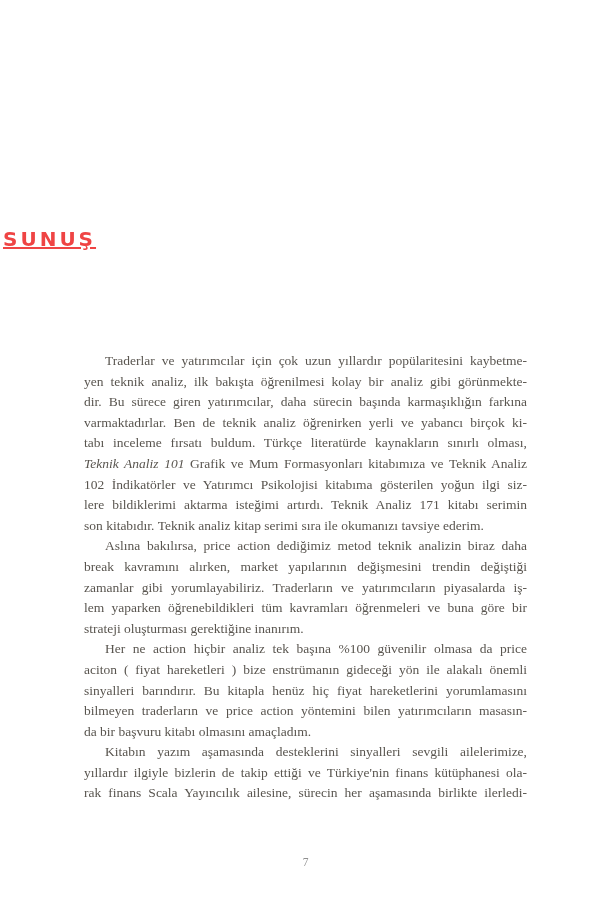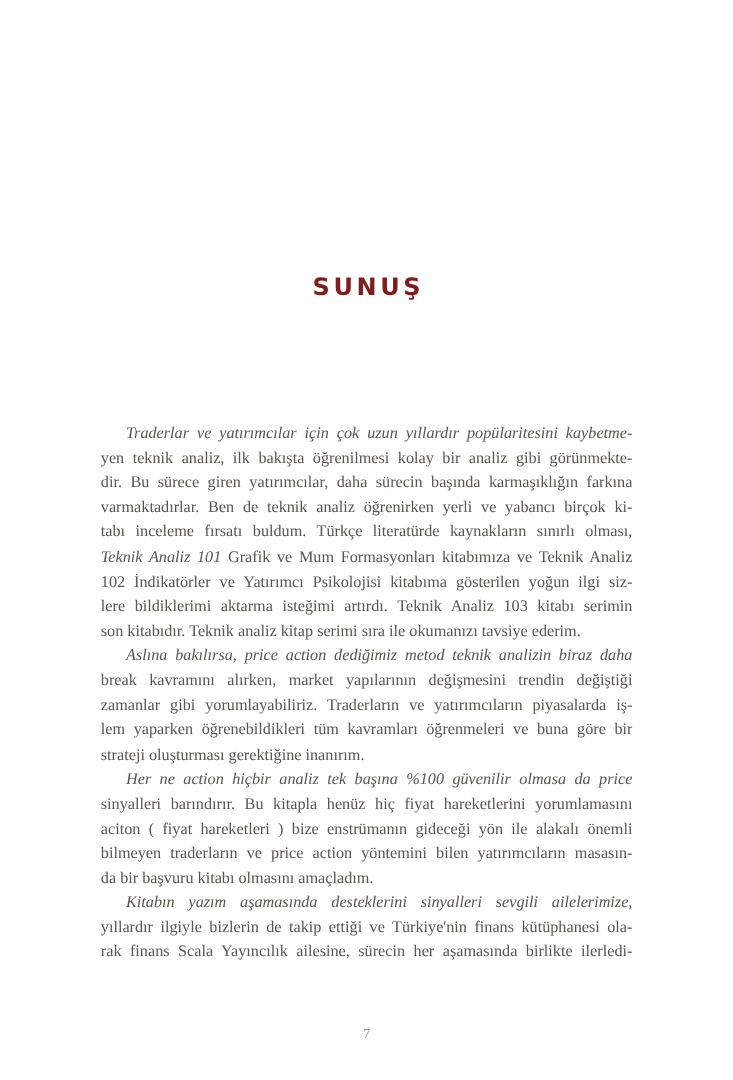--- a/index.html
+++ b/index.html
@@ -14,27 +14,28 @@
     background: #ffffff;
     overflow: hidden;
     font-family: "Liberation Serif", serif;
   }
   .chapter-title {
     position: absolute;
     top: 227px;
     left: 0;
     width: 100%;
     margin: 0;
-    text-align: center;
+    text-align: left;
     font-family: "DejaVu Sans", sans-serif;
     font-size: 20px;
     font-weight: 700;
     letter-spacing: 3px;
     text-indent: 3px;
-    color: #7f1d1d;
+    color: #ef4444;
+    text-decoration: underline;
   }
   .body-text {
     position: absolute;
     top: 351px;
     left: 84px;
     width: 443px;
     font-size: 13.5px;
     line-height: 20.6px;
     color: #59554f;
   }
@@ -43,21 +44,20 @@
     padding: 0;
   }
   .line {
     height: 20.6px;
     overflow: hidden;
     text-align: justify;
     text-align-last: justify;
   }
   .line.first {
     text-indent: 21px;
-    font-style: italic;
   }
   .line.last {
     text-align: right;
     text-align-last: left;
   }
   .line em {
     font-style: italic;
   }
   .page-number {
     position: absolute;
@@ -80,36 +80,36 @@
   <div class="body-text">
 
     <div class="para">
       <div class="line first">Traderlar ve yatırımcılar için çok uzun yıllardır popülaritesini kaybetme-</div>
       <div class="line">yen teknik analiz, ilk bakışta öğrenilmesi kolay bir analiz gibi görünmekte-</div>
       <div class="line">dir. Bu sürece giren yatırımcılar, daha sürecin başında karmaşıklığın farkına</div>
       <div class="line">varmaktadırlar. Ben de teknik analiz öğrenirken yerli ve yabancı birçok ki-</div>
       <div class="line">tabı inceleme fırsatı buldum. Türkçe literatürde kaynakların sınırlı olması,</div>
       <div class="line"><em>Teknik Analiz 101</em><span> Grafik ve Mum Formasyonları kitabımıza ve Teknik Analiz</span></div>
       <div class="line">102 İndikatörler ve Yatırımcı Psikolojisi kitabıma gösterilen yoğun ilgi siz-</div>
-      <div class="line">lere bildiklerimi aktarma isteğimi artırdı. Teknik Analiz 103 kitabı serimin</div>
+      <div class="line">lere bildiklerimi aktarma isteğimi artırdı. Teknik Analiz 171 kitabı serimin</div>
       <div class="line last">son kitabıdır. Teknik analiz kitap serimi sıra ile okumanızı tavsiye ederim.</div>
     </div>
 
     <div class="para">
       <div class="line first">Aslına bakılırsa, price action dediğimiz metod teknik analizin biraz daha</div>
       <div class="line">break kavramını alırken, market yapılarının değişmesini trendin değiştiği</div>
       <div class="line">zamanlar gibi yorumlayabiliriz. Traderların ve yatırımcıların piyasalarda iş-</div>
       <div class="line">lem yaparken öğrenebildikleri tüm kavramları öğrenmeleri ve buna göre bir</div>
       <div class="line last">strateji oluşturması gerektiğine inanırım.</div>
     </div>
 
     <div class="para">
       <div class="line first">Her ne action hiçbir analiz tek başına %100 güvenilir olmasa da price</div>
+      <div class="line">aciton ( fiyat hareketleri ) bize enstrümanın gideceği yön ile alakalı önemli</div>
       <div class="line">sinyalleri barındırır. Bu kitapla henüz hiç fiyat hareketlerini yorumlamasını</div>
-      <div class="line">aciton ( fiyat hareketleri ) bize enstrümanın gideceği yön ile alakalı önemli</div>
       <div class="line">bilmeyen traderların ve price action yöntemini bilen yatırımcıların masasın-</div>
       <div class="line last">da bir başvuru kitabı olmasını amaçladım.</div>
     </div>
 
     <div class="para">
       <div class="line first">Kitabın yazım aşamasında desteklerini sinyalleri sevgili ailelerimize,</div>
       <div class="line">yıllardır ilgiyle bizlerin de takip ettiği ve Türkiye'nin finans kütüphanesi ola-</div>
       <div class="line">rak finans Scala Yayıncılık ailesine, sürecin her aşamasında birlikte ilerledi-</div>
     </div>
 

